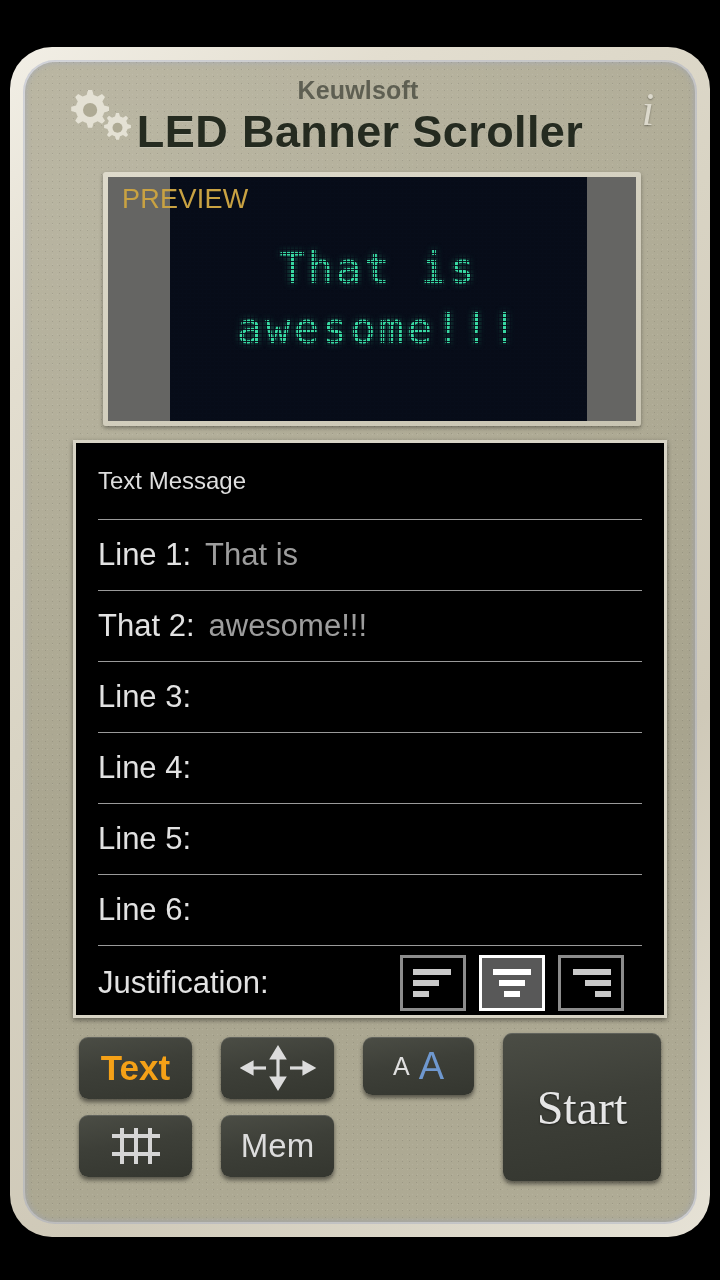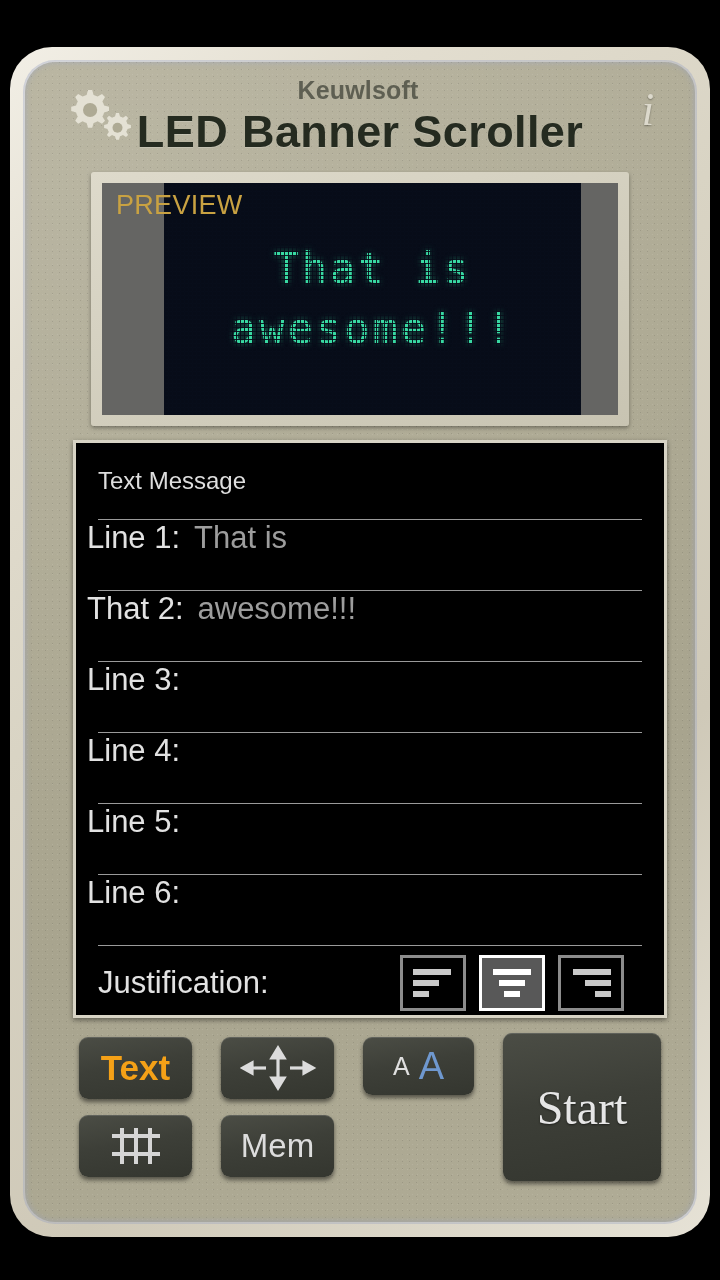--- a/index.html
+++ b/index.html
@@ -103,25 +103,25 @@
     font-weight: 600;
     color: #252b20;
     letter-spacing: 0.4px;
     text-shadow: 0 1px 0 rgba(255,255,255,0.18);
   }
   #app-title .t-led { margin-right: 14px; text-align: right; }
 
   
   #preview-wrap {
     position: absolute;
-    left: 66px;
+    left: 78px;
     top: 110px;
     width: 538px;
     height: 254px;
-    padding: 11px;
+    padding: 5px;
     border-radius: 3px;
     background: linear-gradient(160deg, #dedacb 0%, #c8c4b2 100%);
     box-shadow: 0 2px 4px rgba(0,0,0,0.35);
   }
   #preview-screen {
     position: relative;
     width: 100%;
     height: 100%;
     background: #656563;
     overflow: hidden;
@@ -194,21 +194,22 @@
     color: #dedede;
   }
   .divider {
     height: 1px;
     background: #9a9a9a;
     margin: 0 22px;
   }
   .line-row {
     height: 70px;
     display: flex;
-    padding-left: 11px;
+    align-items: center;
+    padding-left: 22px;
   }
   .line-label {
     font-size: 31px;
     color: #e2e2e2;
     white-space: nowrap;
   }
   .line-value {
     font-size: 31px;
     color: #9d9d9d;
     margin-left: 14px;

